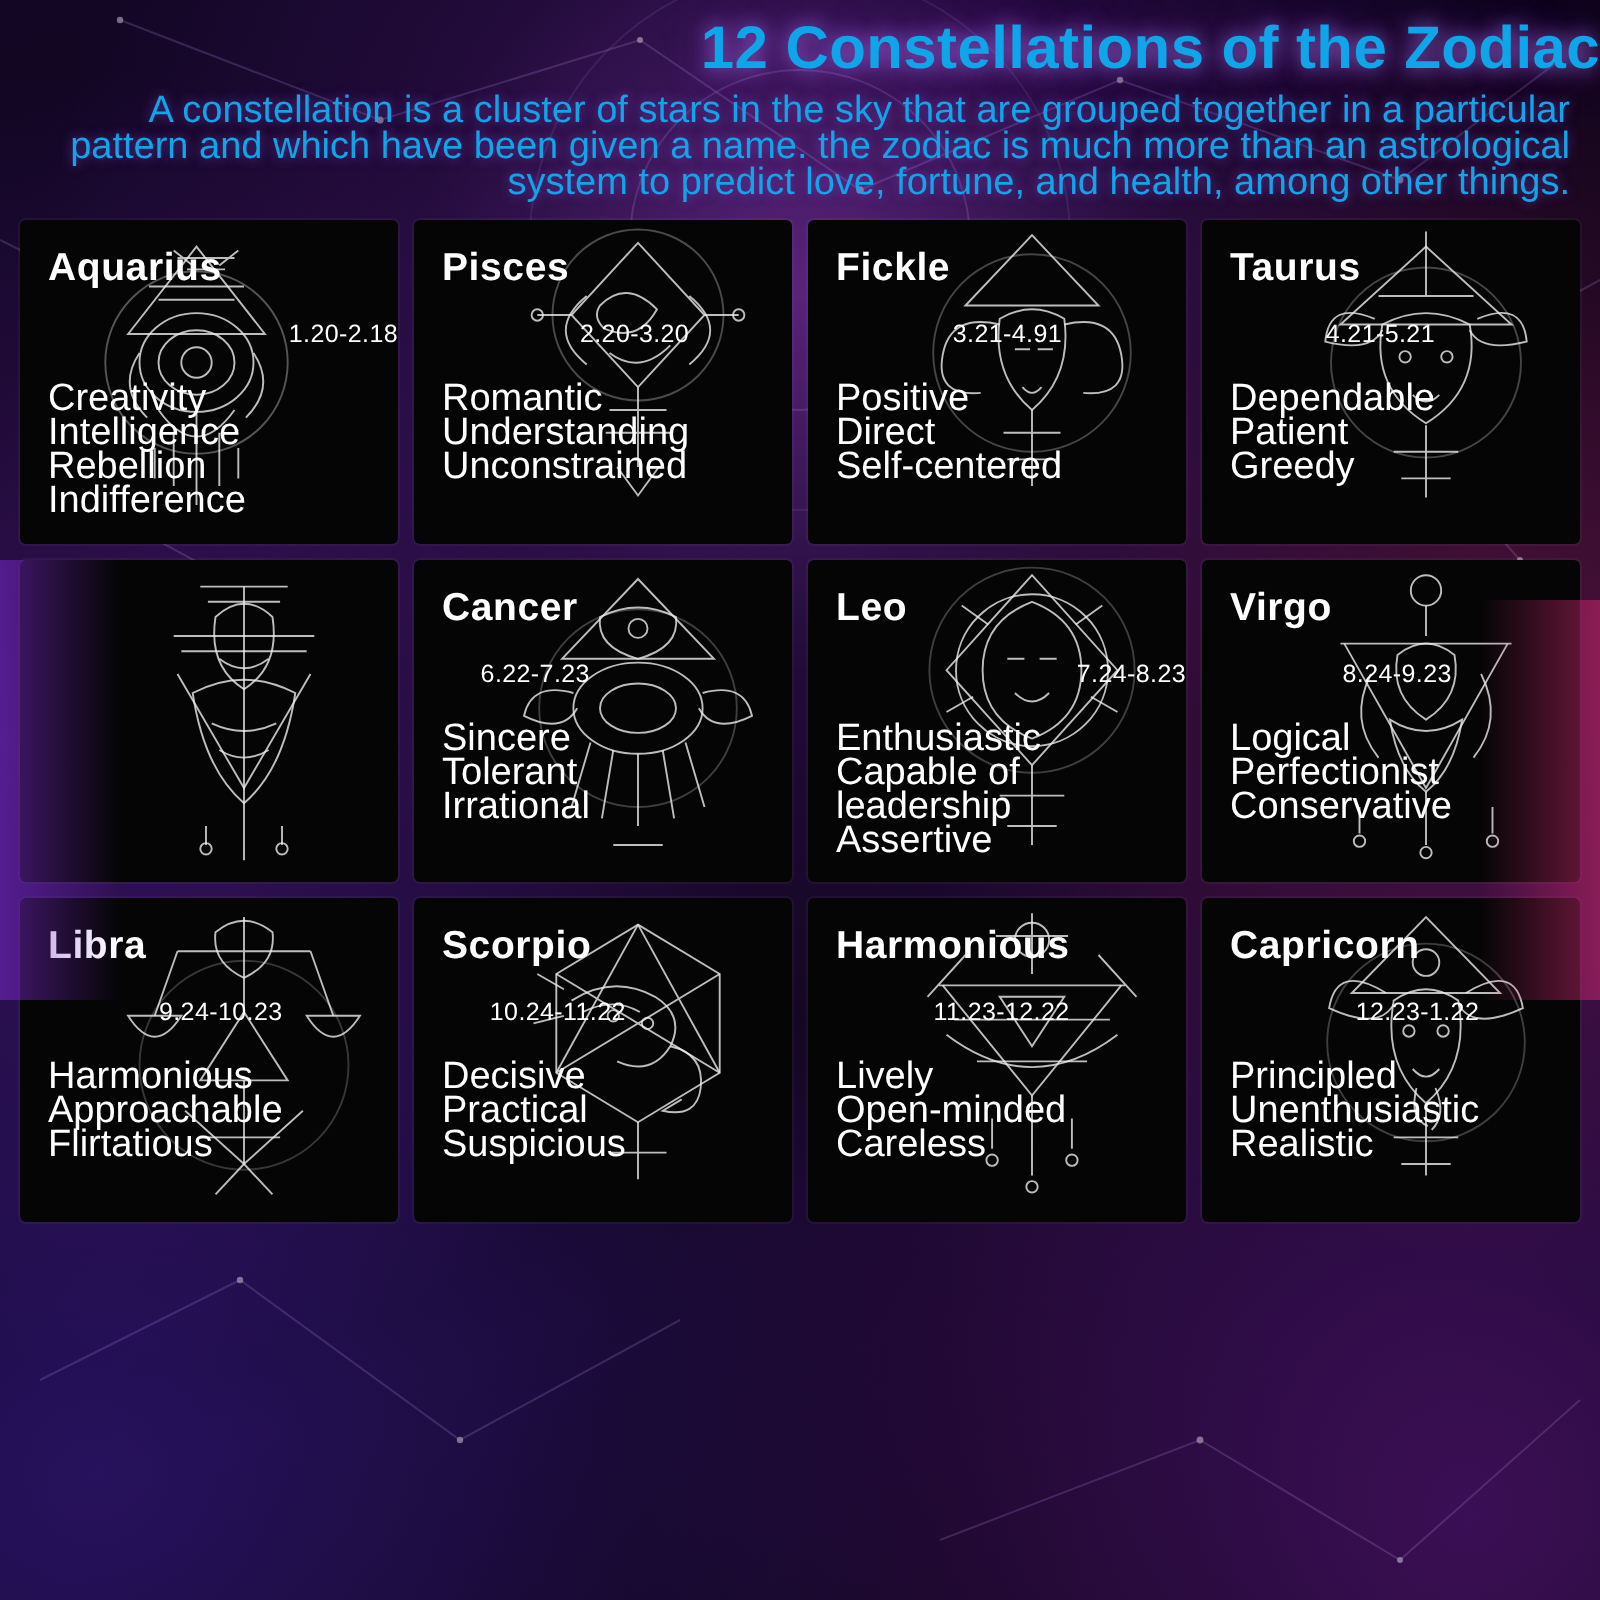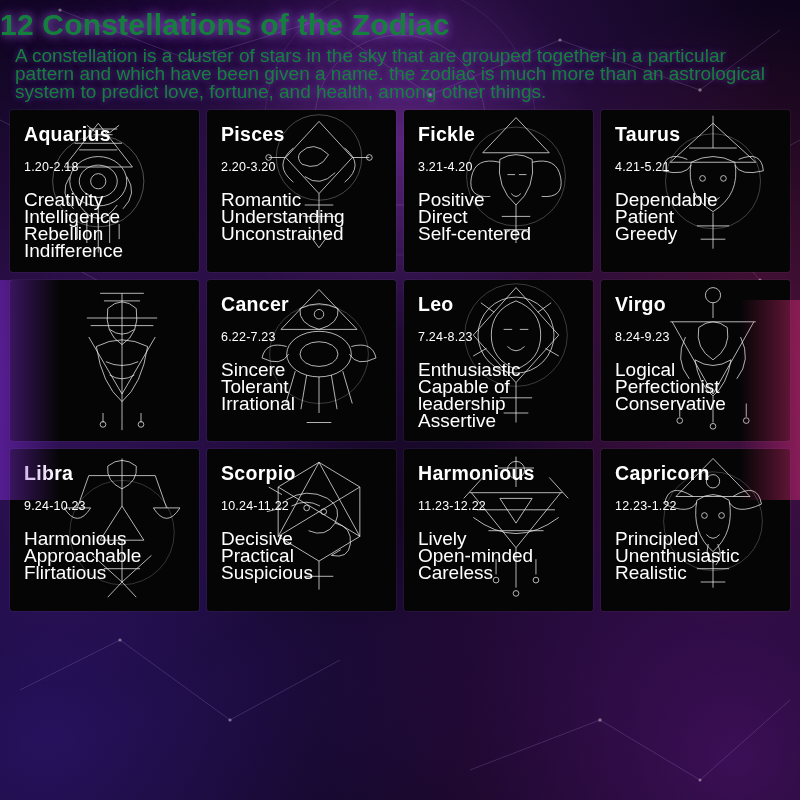--- a/index.html
+++ b/index.html
@@ -24,22 +24,22 @@
       radial-gradient(circle at 6% 92%, rgba(60,30,160,0.45) 0%, rgba(20,6,35,0.0) 40%),
       radial-gradient(circle at 92% 95%, rgba(130,30,180,0.40) 0%, rgba(20,6,35,0.0) 40%),
       linear-gradient(160deg, #120624 0%, #0c0418 40%, #150726 70%, #0a0412 100%);
   }
   #bg-lines { position: absolute; inset: 0; opacity: .55; }
 
   
   header {
     position: relative;
     padding-top: 8px;
-    text-align: left;
-    color: #15803d;
+    text-align: right;
+    color: #0ea5e9;
     z-index: 5;
   }
   #title {
     font-size: 30px;
     font-weight: bold;
     letter-spacing: .2px;
     text-shadow: 0 0 10px rgba(180,120,255,.75), 0 0 22px rgba(140,60,220,.5);
   }
   #subtitle {
     margin: 5px auto 0;
@@ -77,20 +77,21 @@
   .sign-name {
     font-size: 19.5px;
     font-weight: bold;
     letter-spacing: .3px;
     margin-bottom: 14px;
   }
   .sign-dates {
     font-size: 12.5px;
     margin-bottom: 17px;
     letter-spacing: .2px;
+    text-align: right;
   }
   .traits {
     font-size: 19px;
     line-height: 17px;
     white-space: pre-line;
   }
   .art {
     position: absolute;
     right: 2px;
     top: 0;
@@ -225,21 +226,21 @@
         <path d="M92 55 q26 -6 30 16 q4 22 -20 20"></path>
         <path d="M58 52 q17 -10 34 0 q4 30 -17 48 q-21 -18 -17 -48 Z"></path>
         <path d="M66 68 h8 M78 68 h8"></path>
         <path d="M70 88 q5 6 10 0"></path>
         <path d="M75 100 L75 140 M60 112 h30 M62 126 h26"></path>
         <circle cx="75" cy="70" r="52" stroke="rgba(255,255,255,0.28)"></circle>
       </svg>
     </div>
     <div class="card-text">
       <div class="sign-name">Fickle</div>
-      <div class="sign-dates">3.21-4.20</div>
+      <div class="sign-dates">3.21-4.91</div>
       <div class="traits">Positive
 Direct
 Self-centered</div>
     </div>
   </div>
 
   <div class="card">
     <div class="art">
       <svg viewBox="0 0 150 170" fill="none" stroke="rgba(255,255,255,0.8)" stroke-width="1">
         <path d="M75 6 L75 40 M50 40 L100 40"></path>

